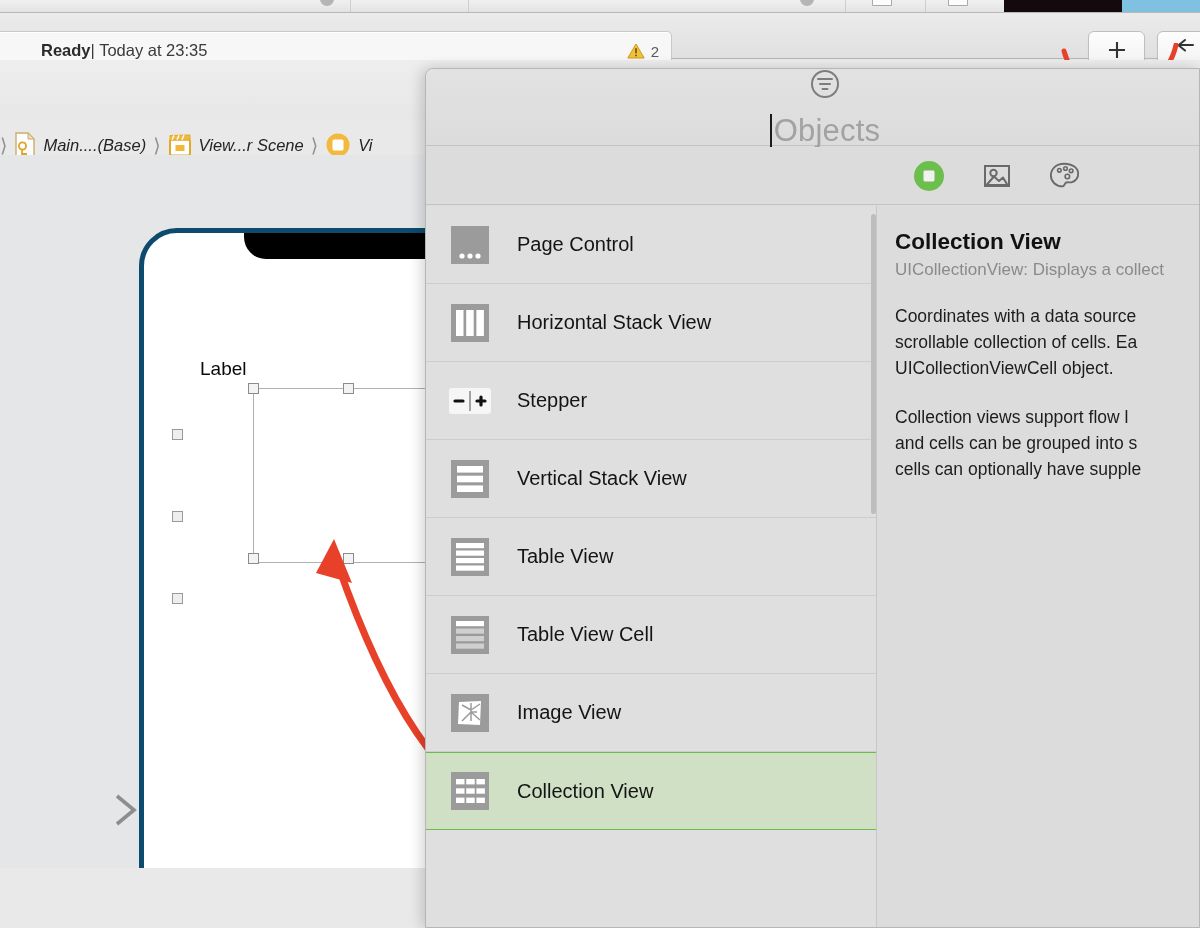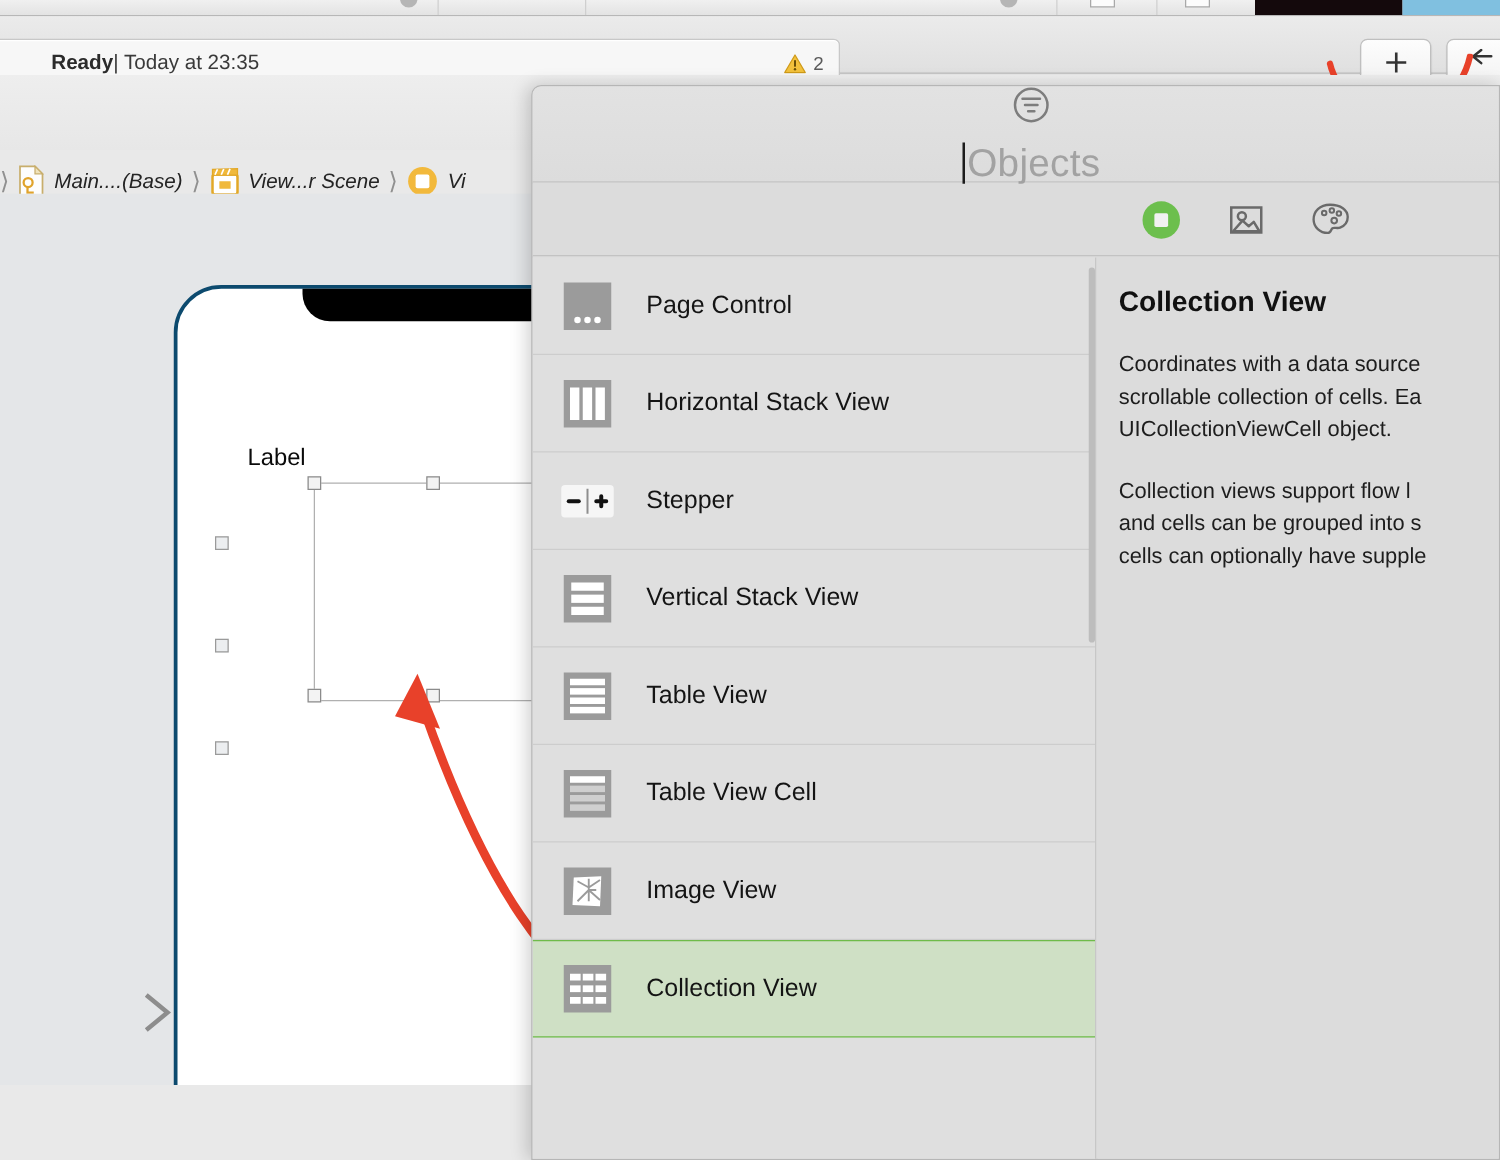--- a/index.html
+++ b/index.html
@@ -99,21 +99,21 @@
 
   
   #canvas{
     position:absolute; left:0; top:155px; width:1200px; height:713px;
     background:#e4e6e8;
     overflow:hidden;
   }
   #entry-arrow{ position:absolute; left:10px; top:630px; width:135px; height:50px; }
   #device{
     position:absolute; left:139px; top:73px; width:305px; height:700px;
-    background:#fff; border:3px solid #0c4a6e;
+    background:#fff; border:5px solid #0c4a6e;
     border-radius:38px 0 0 0;
     overflow:hidden;
   }
   #notch{
     position:absolute; left:100px; top:-24px; width:230px; height:50px;
     background:#000; border-radius:0 0 22px 22px;
   }
   #device-label{
     position:absolute; left:56px; top:125px;
     font-size:19px; color:#0a0a0a;
@@ -460,20 +460,21 @@
       </svg>
       <span class="lib-row-label">Collection View</span>
     </div>
 
   </div>
 
   <div id="lib-scrollbar"></div>
 
   <div id="lib-detail">
     <div id="detail-title">Collection View</div>
+    <div id="detail-subtitle">UICollectionView: Displays a collect</div>
     <div class="detail-para">Coordinates with a data source
 scrollable collection of cells. Ea
 UICollectionViewCell object.</div>
     <div class="detail-para">Collection views support flow l
 and cells can be grouped into s
 cells can optionally have supple</div>
   </div>
 </div>
 
 </body></html>

